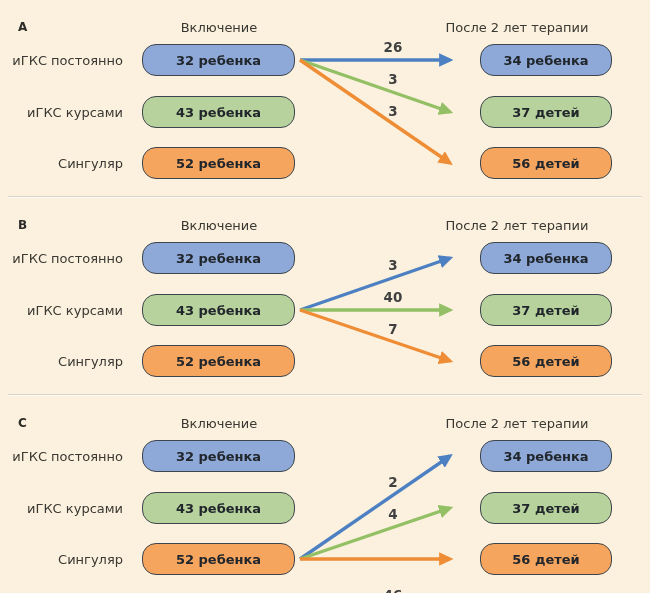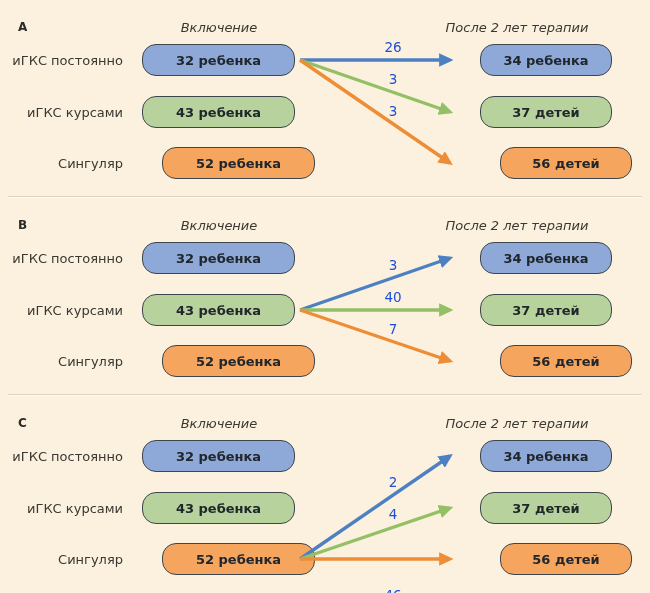--- a/index.html
+++ b/index.html
@@ -13,21 +13,21 @@
   }
   .panel{position:relative;height:196px;width:650px;}
   .panel-c{height:199px;}
   .divider{height:1px;margin:0 8px;background:var(--divider,#d8d4c7);border-bottom:1px solid #fffaf0;}
   .panel-letter{
     position:absolute;left:18px;top:20px;
     font-size:12px;font-weight:bold;color:#2c2b27;
   }
   .col-header{
     position:absolute;top:20px;transform:translateX(-50%);
-    font-size:13px;white-space:nowrap;color:#3a3832;font-style:italic;
+    font-size:13px;white-space:nowrap;color:#3a3832;
   }
   .col-header.left{left:219px;}
   .col-header.right{left:517px;}
   .row-label{
     position:absolute;right:527px;width:200px;text-align:right;
     font-size:13px;white-space:nowrap;color:#3a3832;line-height:16px;
   }
   .row-label.r0{top:53px;}
   .row-label.r1{top:105px;}
   .row-label.r2{top:156px;}
@@ -37,28 +37,28 @@
     border-radius:14px;box-sizing:border-box;
     display:flex;align-items:center;justify-content:center;
     font-size:13px;font-weight:bold;color:#20262b;
   }
   .box.right-box{left:480px;width:132px;}
   .box.r0{top:44px;}
   .box.r1{top:96px;text-align:center;}
   .box.r2{top:147px;}
   .box.blue{background:var(--blue-fill,#8ea9d8);}
   .box.green{background:var(--green-fill,#b7d29c);}
-  .box.orange{background:var(--orange-fill,#f6a55f);margin-left:20px;}
+  .box.orange{background:var(--orange-fill,#f6a55f);}
   svg.arrows{
     position:absolute;left:0;top:0;pointer-events:none;
   }
   .flow-line{stroke-width:3.4;fill:none;}
   .flow-label{
     position:absolute;transform:translate(-50%,-50%);
-    font-size:13.5px;font-weight:normal;color:#1d4ed8;white-space:nowrap;
+    font-size:13.5px;font-weight:bold;color:#404040;white-space:nowrap;
   }
   .defs-holder{position:absolute;width:0;height:0;overflow:hidden;}
 </style>
 </head>
 <body>
 
 <div class="defs-holder">
   <svg width="0" height="0">
     <defs>
       <marker id="arrowhead-blue" markerWidth="4.2" markerHeight="4" refX="3.2" refY="2" orient="auto">

